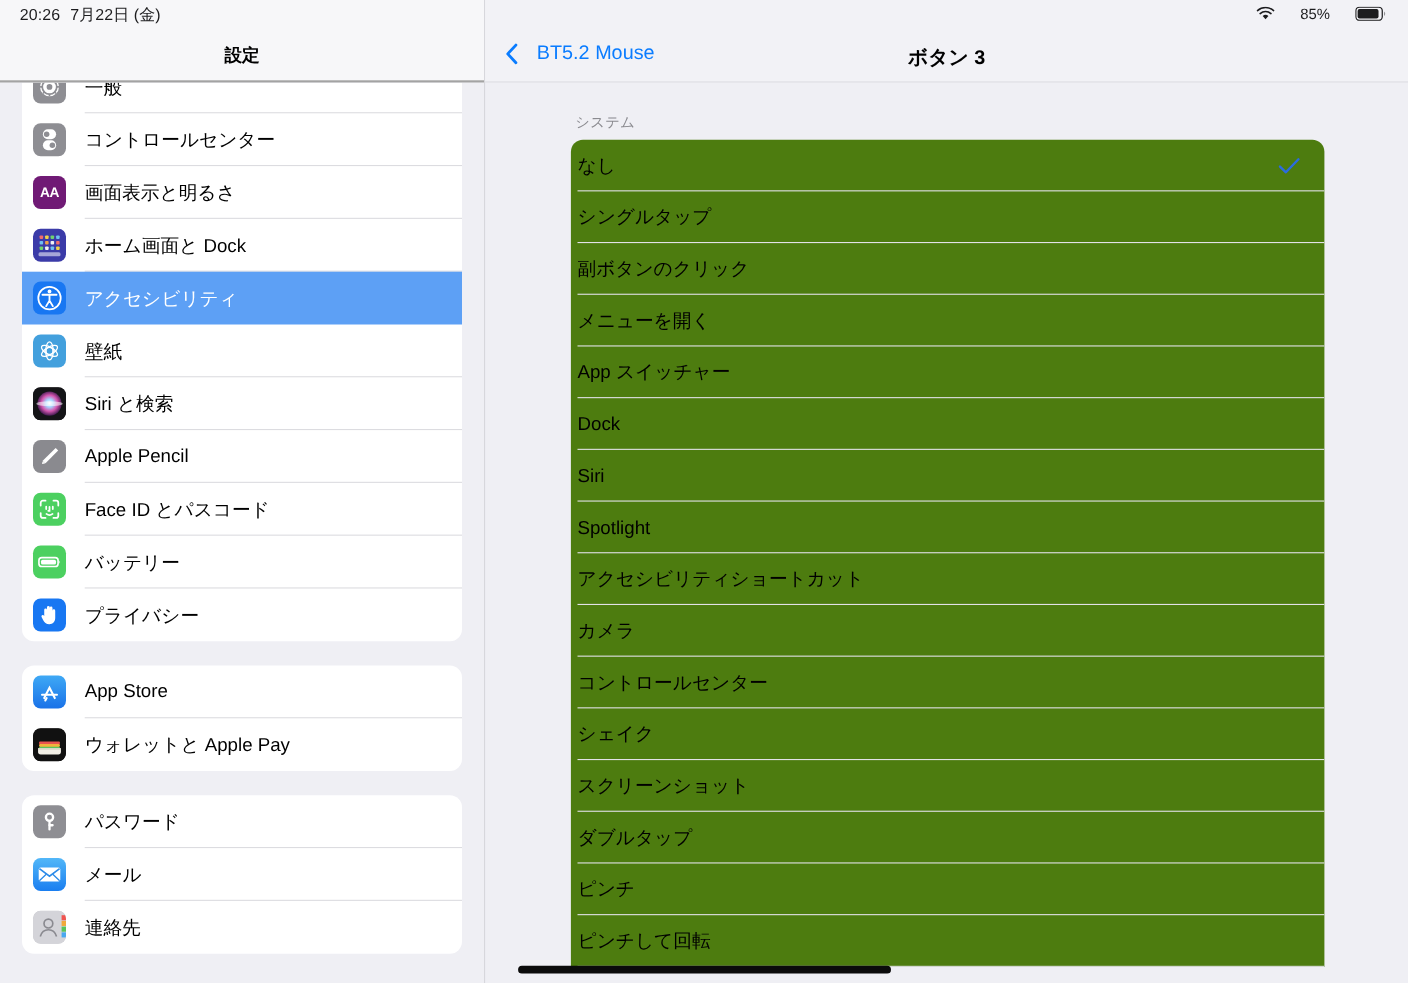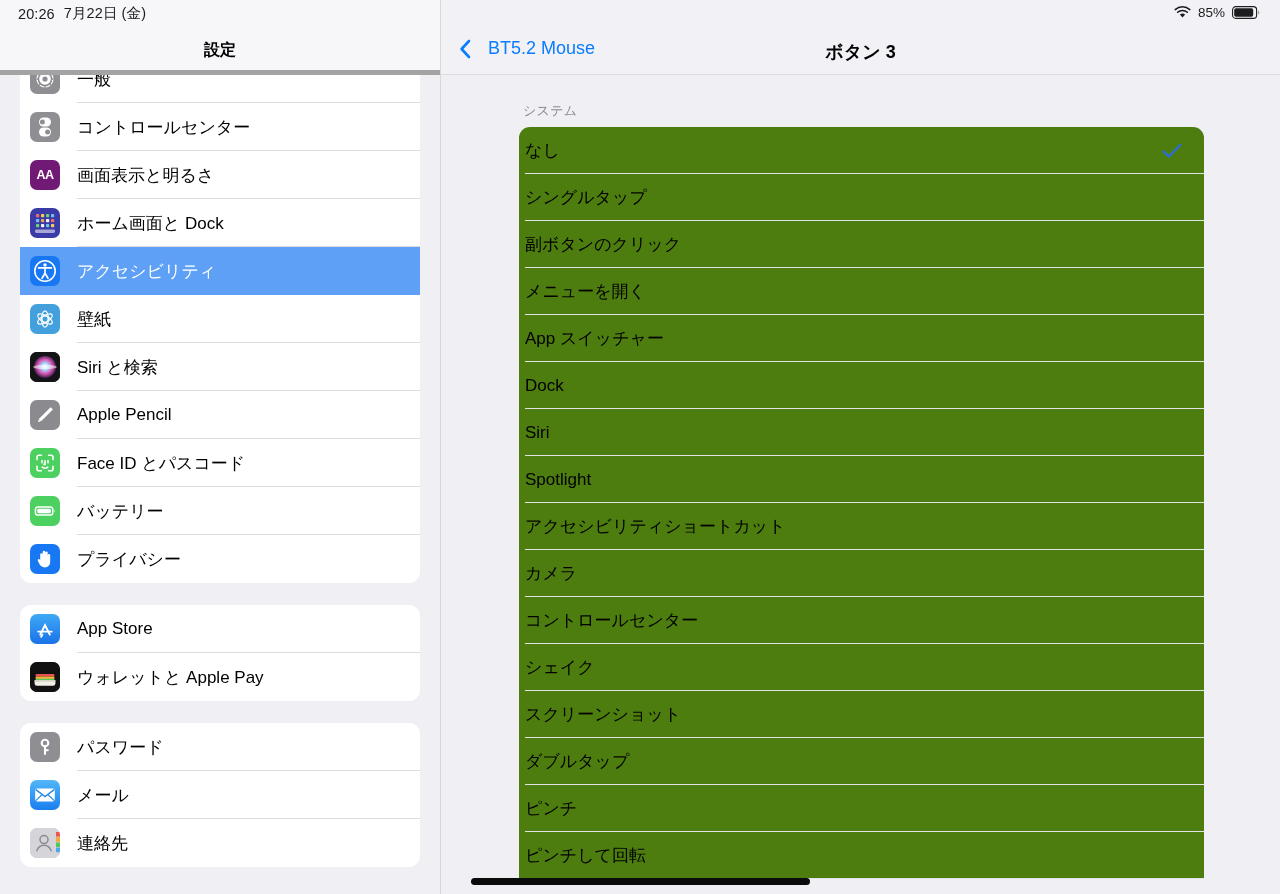--- a/index.html
+++ b/index.html
@@ -15,21 +15,21 @@
   #sidebar {
     position: absolute; left: 0; top: 0;
     width: 440px; height: 894px;
     background: #efeff4;
     overflow: hidden;
   }
   #sidebar-navbar {
     position: absolute; left: 0; top: 0;
     width: 440px; height: 75px;
     background: #f7f7f9;
-    border-bottom: 5px solid #a3a3a3;
+    border-bottom: 2px solid #a3a3a3;
     z-index: 5;
   }
   #status-left {
     position: absolute; left: 18px; top: 4px;
     font-size: 14.5px; color: #1c1c1e;
     letter-spacing: 0.1px;
     display: flex; align-items: center; gap: 9px;
     white-space: nowrap;
   }
   #sidebar-title {
@@ -99,21 +99,21 @@
     border-left: 1px solid #d7d7dc;
   }
   #detail-navbar {
     position: absolute; left: 0; top: 0;
     width: 839px; height: 75px;
     background: #f2f2f6;
     border-bottom: 1px solid #dcdce1;
   }
   #status-right {
     position: absolute; right: 20px; top: 5px;
-    display: flex; align-items: center; gap: 7px;
+    display: flex; align-items: center; gap: 23px;
     font-size: 13.5px; color: #1c1c1e;
   }
   #back-button {
     position: absolute; left: 18px; top: 38px;
     display: flex; align-items: center; gap: 17px;
     color: #0a7cff; font-size: 18px;
     cursor: pointer;
   }
   #detail-title {
     position: absolute; left: 0; top: 40px;

